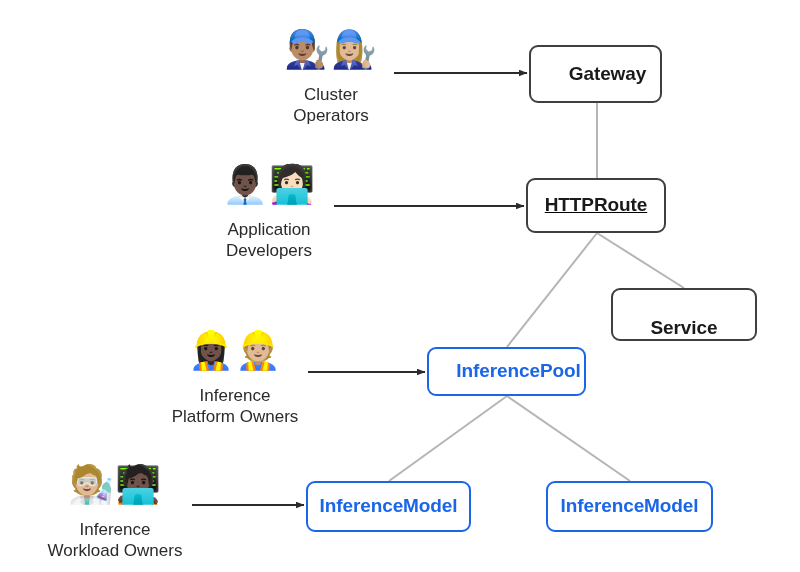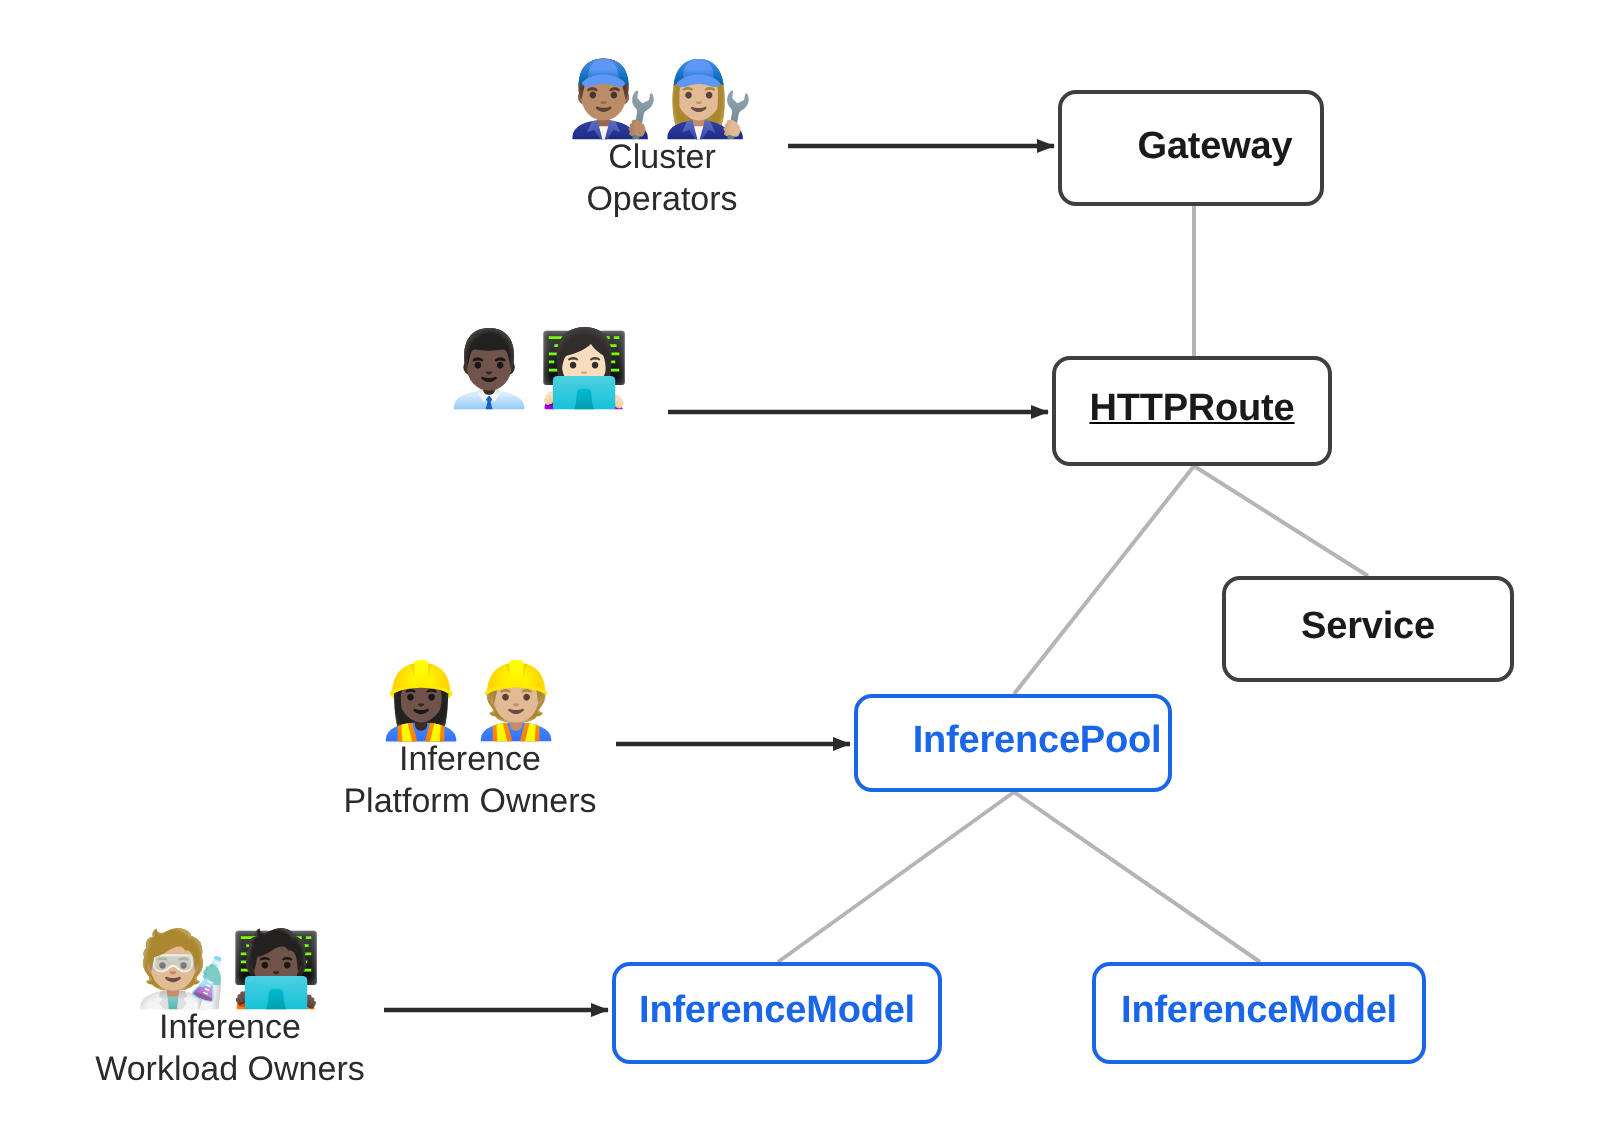--- a/index.html
+++ b/index.html
@@ -62,21 +62,21 @@
     width: 210px;
     text-align: center;
   }
   .persona-icons {
     font-size: 37px;
     line-height: 1.0;
     letter-spacing: 1px;
     white-space: nowrap;
   }
   .persona-label {
-    margin-top: 0;
+    margin-top: 16px;
     font-size: 17px;
     color: #2b2b2b;
     line-height: 1.25;
     white-space: pre-line;
   }
 </style>
 </head>
 <body>
 
 <div id="canvas">
@@ -103,21 +103,21 @@
   </svg>
 
   <div class="node node-std" id="node-gateway" style="left: 529px; top: 45px; width: 133px; height: 58px; padding-left: 24px;">
     <span class="node-label">Gateway</span>
   </div>
 
   <div class="node node-std" id="node-httproute" style="left: 526px; top: 178px; width: 140px; height: 55px; text-decoration: underline;">
     <span class="node-label">HTTPRoute</span>
   </div>
 
-  <div class="node node-std" id="node-service" style="left: 611px; top: 288px; width: 146px; height: 53px;">
+  <div class="node node-std" id="node-service" style="left: 611px; top: 288px; width: 146px; height: 53px; align-items: flex-end;">
     <span class="node-label">Service</span>
   </div>
 
   <div class="node node-blue" id="node-inferencepool" style="left: 427px; top: 347px; width: 159px; height: 49px; padding-left: 24px;">
     <span class="node-label">InferencePool</span>
   </div>
 
   <div class="node node-blue" id="node-inferencemodel-left" style="left: 306px; top: 481px; width: 165px; height: 51px;">
     <span class="node-label">InferenceModel</span>
   </div>
@@ -127,20 +127,22 @@
   </div>
 
   <div class="persona" id="persona-cluster-operators" style="left: 226px; top: 31px;">
     <span class="persona-icons">👨🏽‍🔧👩🏼‍🔧</span>
     <span class="persona-label">Cluster
 Operators</span>
   </div>
 
   <div class="persona" id="persona-application-developers" style="left: 164px; top: 166px;">
     <span class="persona-icons">👨🏿‍💼👩🏻‍💻</span>
+    <span class="persona-label">Application
+Developers</span>
   </div>
 
   <div class="persona" id="persona-inference-platform-owners" style="left: 130px; top: 332px;">
     <span class="persona-icons">👷🏿‍♀️👷🏼</span>
     <span class="persona-label">Inference
 Platform Owners</span>
   </div>
 
   <div class="persona" id="persona-inference-workload-owners" style="left: 10px; top: 466px;">
     <span class="persona-icons">🧑🏼‍🔬🧑🏿‍💻</span>

